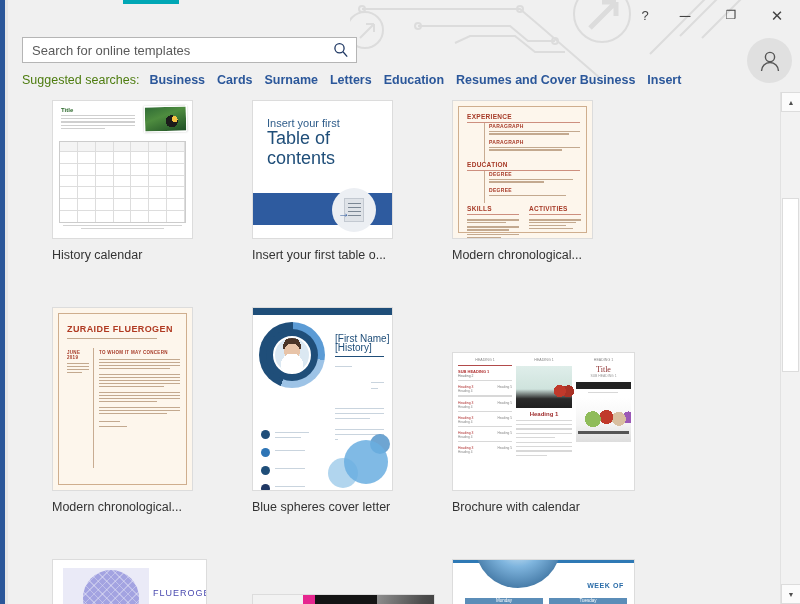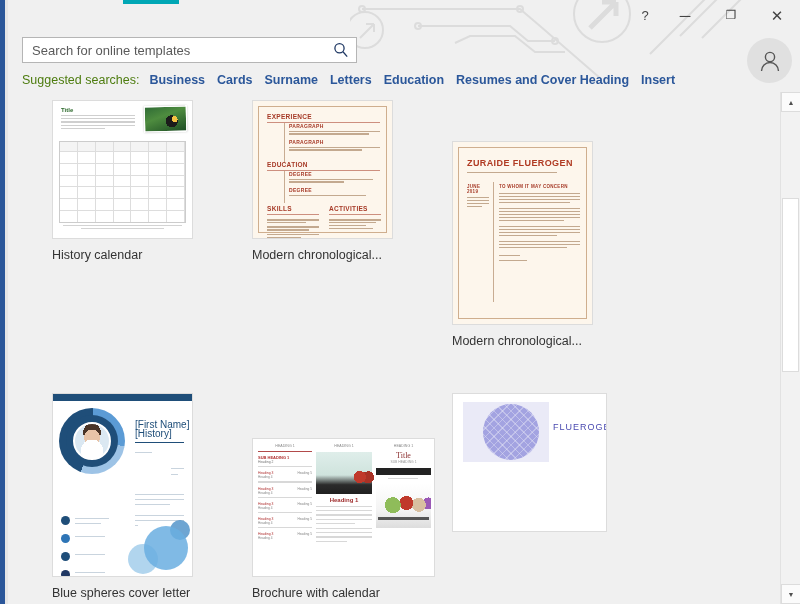--- a/index.html
+++ b/index.html
@@ -359,21 +359,21 @@
     </div>
   </div>
 
   <div class="suggest">
     <span class="slabel">Suggested searches:</span>
     <span class="slink">Business</span>
     <span class="slink">Cards</span>
     <span class="slink">Surname</span>
     <span class="slink">Letters</span>
     <span class="slink">Education</span>
-    <span class="slink">Resumes and Cover Heading</span>
+    <span class="slink">Resumes and Cover Business</span>
     <span class="slink">Insert</span>
   </div>
 
   <div class="gallery">
     <div class="grid">
 
       <div class="cell">
         <div class="card">
           <div class="thumb" style="width:141px;height:139px;">
             <div class="page">
@@ -454,20 +454,37 @@
               <div class="cal-foot">
                 <div></div>
                   <div style="width:70%;margin-left:15%"></div>
               </div>
             </div>
           </div>
           <div class="cap">History calendar</div>
         </div>
       </div>
 
+      <div class="cell">
+        <div class="card">
+          <div class="thumb" style="width:141px;height:139px;">
+            <div class="page">
+              <div class="toc-sm">Insert your first</div>
+              <div class="toc-big">Table of</div>
+              <div class="toc-big" style="top:48px">contents</div>
+              <div class="toc-band"></div>
+              <div class="toc-circ">
+                <div class="toc-doc"></div>
+                <div class="toc-arrow">→</div>
+              </div>
+            </div>
+          </div>
+          <div class="cap">Insert your first table o...</div>
+        </div>
+      </div>
 
       <div class="cell">
         <div class="card">
           <div class="thumb" style="width:141px;height:139px;">
             <div class="cream"></div>
             <div class="cream-in"></div>
             <div style="position:absolute;left:14px;top:12px;right:12px;">
               <div class="rs-h">EXPERIENCE</div>
               <div class="rs-t dark" style="width:100%;margin-top:2px"></div>
             </div>

